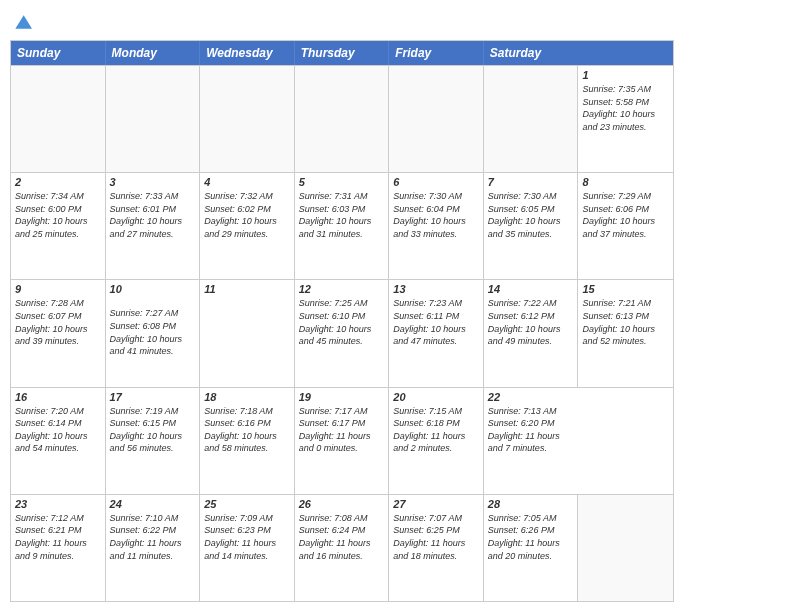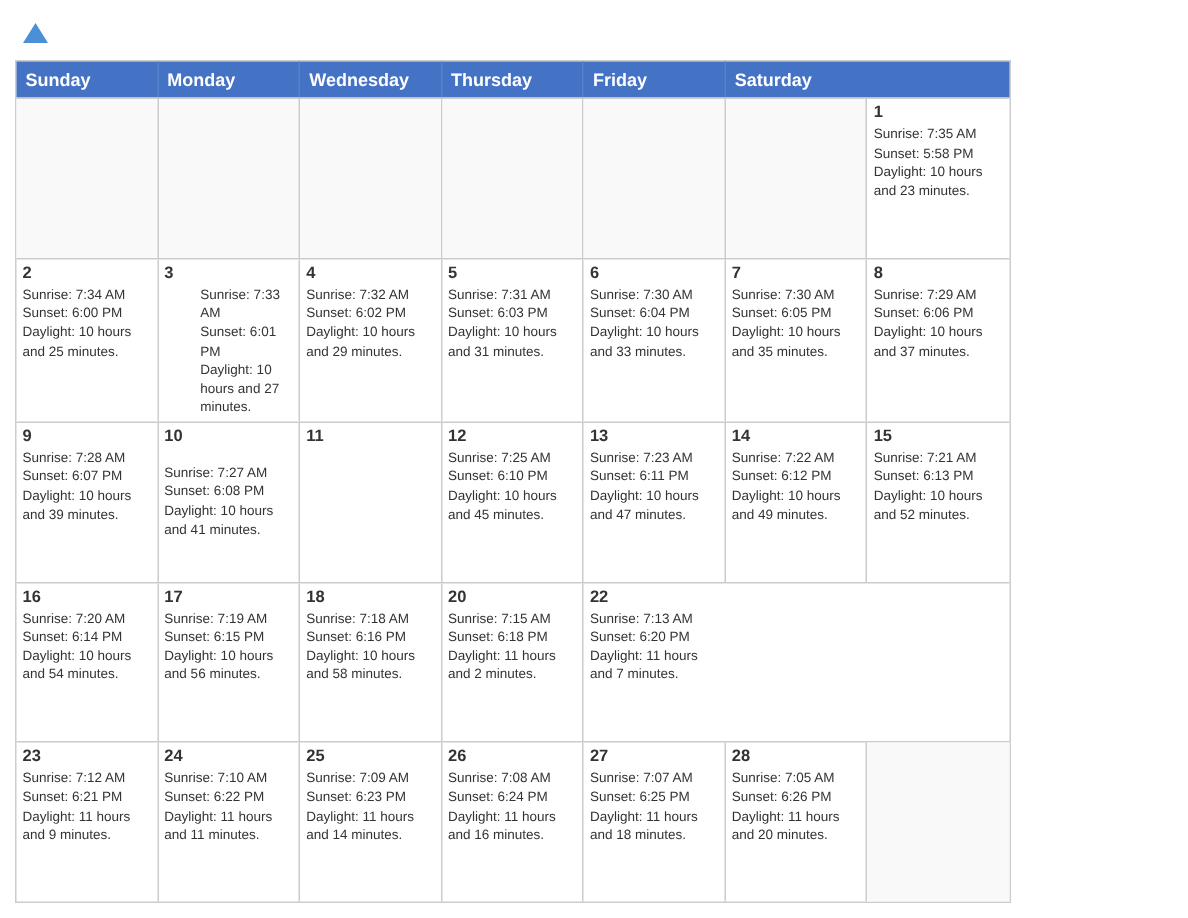--- a/index.html
+++ b/index.html
@@ -9,20 +9,21 @@
       width: 792px;
       height: 612px;
       overflow: hidden;
     }
     .page {
       width: 684px;
       height: 612px;
       padding: 10px;
       display: flex;
       flex-direction: column;
+      font-style: italic;
     }
     .header {
       display: flex;
       justify-content: space-between;
       align-items: flex-start;
       margin-bottom: 8px;
     }
     .logo {
       display: flex;
       align-items: center;
@@ -161,21 +162,21 @@
         </div>
         <div class="week-row">
           <div class="day-cell">
             <span class="day-num">2</span>
             <div class="day-info" style="white-space: pre-line;">Sunrise: 7:34 AM
 Sunset: 6:00 PM
 Daylight: 10 hours and 25 minutes.</div>
           </div>
           <div class="day-cell">
             <span class="day-num">3</span>
-            <div class="day-info" style="white-space: pre-line; margin-left: 24px;">Sunrise: 7:33 AM
+            <div class="day-info" style="white-space: pre-line;">Sunrise: 7:33 AM
 Sunset: 6:01 PM
 Daylight: 10 hours and 27 minutes.</div>
           </div>
           <div class="day-cell">
             <span class="day-num">4</span>
             <div class="day-info" style="white-space: pre-line;">Sunrise: 7:32 AM
 Sunset: 6:02 PM
 Daylight: 10 hours and 29 minutes.</div>
           </div>
           <div class="day-cell">
@@ -255,20 +256,26 @@
             <span class="day-num">17</span>
             <div class="day-info" style="white-space: pre-line;">Sunrise: 7:19 AM
 Sunset: 6:15 PM
 Daylight: 10 hours and 56 minutes.</div>
           </div>
           <div class="day-cell">
             <span class="day-num">18</span>
             <div class="day-info" style="white-space: pre-line;">Sunrise: 7:18 AM
 Sunset: 6:16 PM
 Daylight: 10 hours and 58 minutes.</div>
+          </div>
+          <div class="day-cell">
+            <span class="day-num">19</span>
+            <div class="day-info" style="white-space: pre-line;">Sunrise: 7:17 AM
+Sunset: 6:17 PM
+Daylight: 11 hours and 0 minutes.</div>
           </div>
           <div class="day-cell">
             <span class="day-num">20</span>
             <div class="day-info" style="white-space: pre-line;">Sunrise: 7:15 AM
 Sunset: 6:18 PM
 Daylight: 11 hours and 2 minutes.</div>
           </div>
           <div class="day-cell">
             <span class="day-num">22</span>
             <div class="day-info" style="white-space: pre-line;">Sunrise: 7:13 AM

